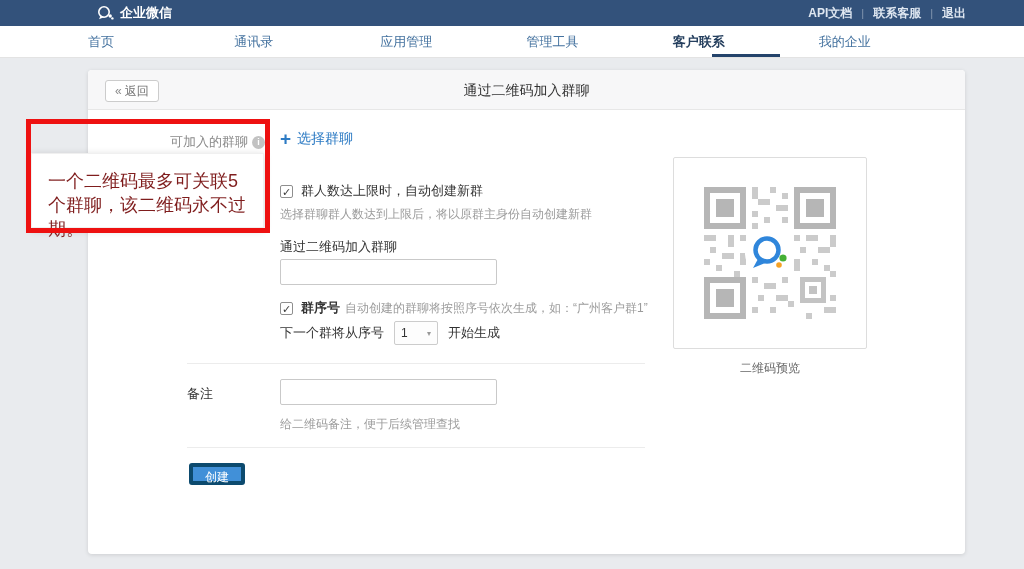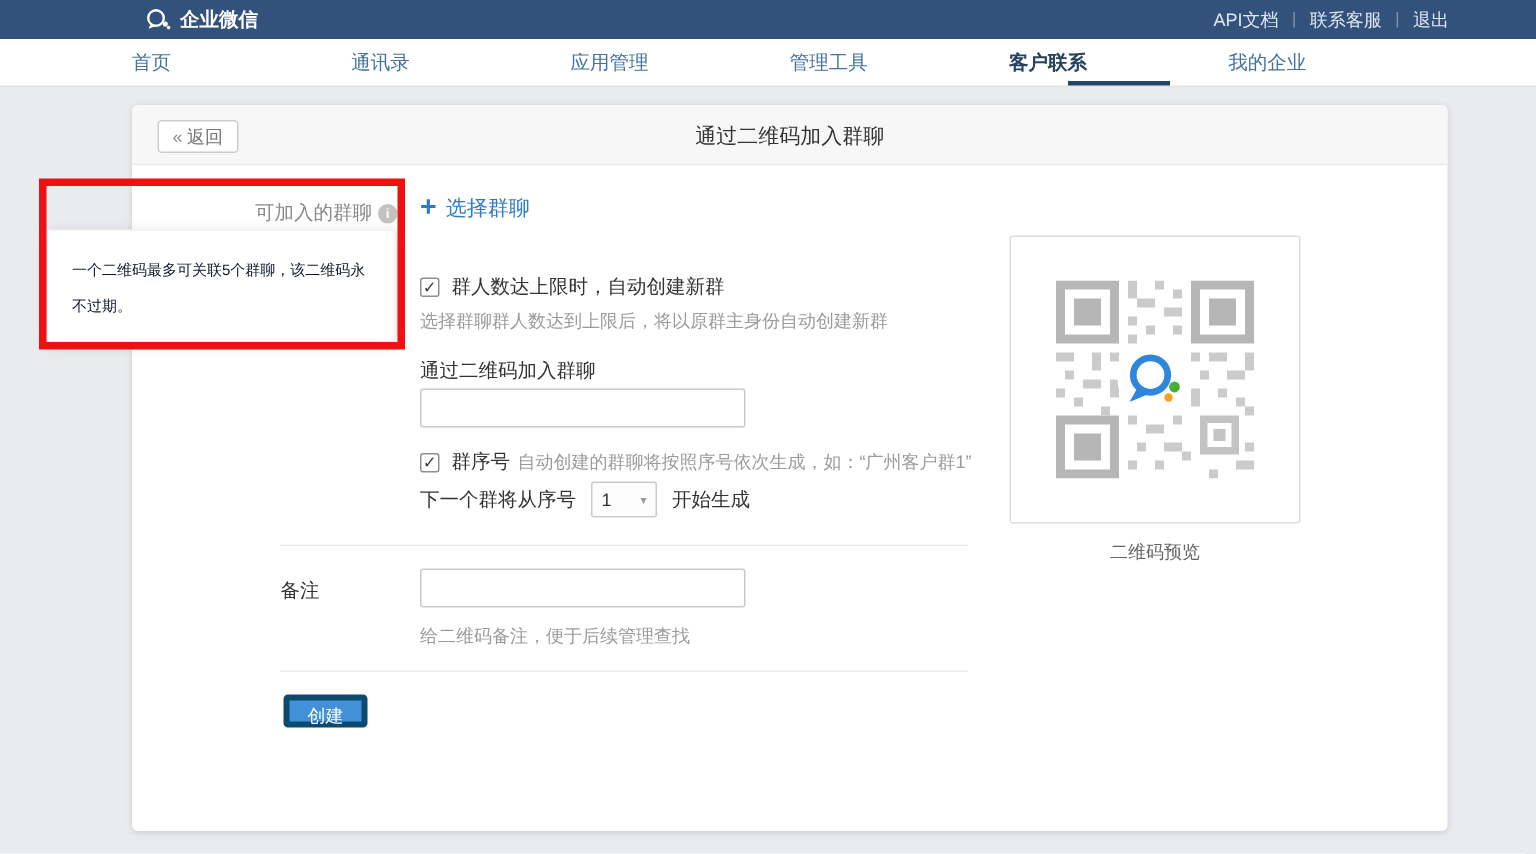--- a/index.html
+++ b/index.html
@@ -5,21 +5,21 @@
   * { margin:0; padding:0; box-sizing:border-box; }
   body { font-family:"Liberation Sans", sans-serif; }
   .page { position:relative; width:1024px; height:569px; background:#e9ebee; overflow:hidden; }
 
   
   .topbar { position:absolute; left:0; top:0; width:1024px; height:26px; background:#33527b;
             display:flex; align-items:center; justify-content:space-between; padding:0 58px 0 96px; }
   .brand { display:flex; align-items:center; gap:6px; color:#fff; font-size:13px; font-weight:bold; }
   .toplinks { display:flex; align-items:center; gap:9px; font-size:12px; color:#dfe7f1; }
   .toplinks .sep { color:rgba(255,255,255,.38); font-size:11px; }
-  .toplinks span[data-interactable="true"] { cursor:pointer; }
+  .toplinks span[data-interactable="true"] { cursor:pointer;font-weight:bold; }
 
   
   .nav { position:absolute; left:0; top:26px; width:1024px; height:32px; background:#fff; border-bottom:1px solid #e3e3e3; }
   .nav-inner { margin-left:88px; width:877px; height:100%; display:flex; }
   .nav-item { flex:1; text-align:left; font-size:13px; color:#44729f; line-height:31px; cursor:pointer; position:relative; }
   .nav-item.active { color:#26405f; font-weight:bold; }
   .nav-item.active::after { content:""; position:absolute; left:50%; transform:translateX(-50%);
             bottom:0; width:68px; height:3px; background:#24436b; }
 
   
@@ -51,21 +51,21 @@
   .cbrow { position:absolute; display:flex; align-items:center; gap:8px; }
   .cbrow1 { left:192px; top:112px; }
   .cbrow1 .txt { font-size:13px; color:#333; }
   .hint { position:absolute; left:192px; font-size:12px; color:#9b9b9b; }
   .hint1 { top:136px; }
   .name-label { position:absolute; left:192px; top:168px; font-size:13px; color:#333; }
   .text-input { position:absolute; left:192px; width:217px; height:26px; border:1px solid #c9c9c9;
         border-radius:2px; font-size:13px; padding:0 8px; color:#333; background:#fff; }
   .input1 { top:189px; }
   .cbrow2 { left:192px; top:229px; }
-  .cbrow2 .seq-bold { font-size:13px; color:#333; font-weight:normal;text-align:right; }
+  .cbrow2 .seq-bold { font-size:13px; color:#333; font-weight:bold;text-align:right; }
   .cbrow2 .seq-rest { font-size:12px; color:#9b9b9b; margin-left:-3px; }
   .seqrow { position:absolute; left:192px; top:251px; display:flex; align-items:center; gap:10px;
         font-size:13px; color:#333; }
   .seq-select { width:44px; height:24px; border:1px solid #ccc; border-radius:2px; background:#fdfdfd;
         display:flex; align-items:center; justify-content:space-between; padding:0 6px; cursor:pointer; }
   .seq-select .val { font-size:12px; color:#333; }
   .seq-select .arrow { font-size:8px; color:#999; }
 
   .divider { position:absolute; left:99px; width:458px; height:1px; background:#ececec; }
   .div1 { top:293px; }
@@ -83,21 +83,21 @@
   .qr-box { position:absolute; left:585px; top:87px; width:194px; height:192px; border:1px solid #ddd;
         border-radius:2px; background:#fff; display:flex; align-items:center; justify-content:center; }
   .qr-caption { position:absolute; left:585px; top:290px; width:194px; text-align:center;
         font-size:12px; color:#666; }
 
   
   .red-box { position:absolute; left:26px; top:119px; width:244px; height:114px;
         border:5px solid #ee1111; z-index:40; pointer-events:none; }
   .tooltip { position:absolute; left:31px; top:153px; width:233px; height:75px; background:#fff;
         box-shadow:0 2px 8px rgba(0,0,0,.18); border:1px solid #f0f0f0; z-index:30;
-        padding:15px 14px 0 16px; font-size:10px; color:#0f172a; line-height:24px; }
+        padding:15px 14px 0 16px; font-size:18px; color:#7f1d1d; line-height:24px; }
 </style>
 </head>
 <body>
 
 <div class="page" data-interactable="false">
 
   <div class="topbar" data-interactable="false">
     <div class="brand" data-interactable="false">
       <svg width="18" height="16" viewBox="0 0 18 16" data-interactable="false">
         <circle cx="8" cy="7" r="5.2" fill="none" stroke="#ffffff" stroke-width="1.6"></circle>

